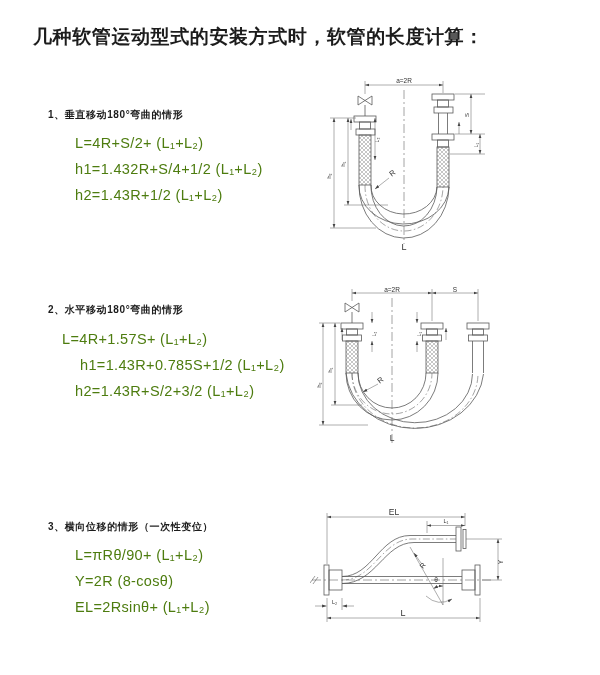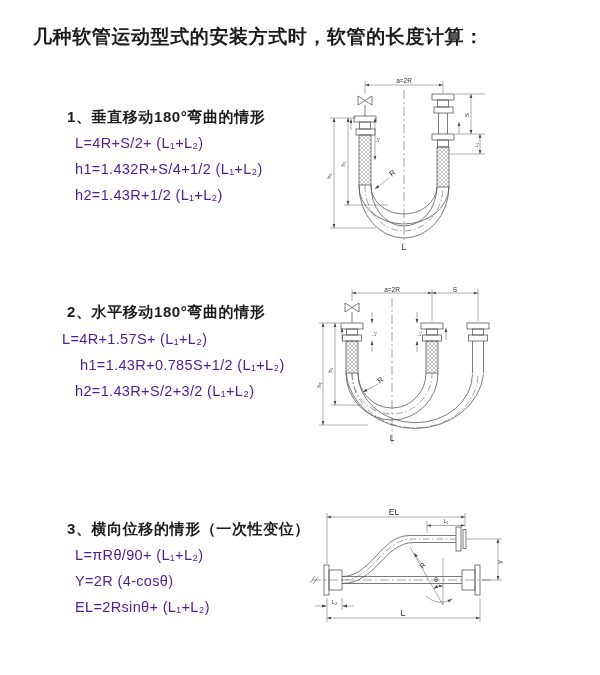--- a/index.html
+++ b/index.html
@@ -3,43 +3,43 @@
 <meta charset="utf-8">
 <style>
   html,body{margin:0;padding:0;}
   body{
     width:600px;height:675px;position:relative;overflow:hidden;
     background:#ffffff;color:#1c1c1c;
     font-family:"Liberation Sans","DejaVu Sans",sans-serif;
   }
   .abs{position:absolute;white-space:nowrap;}
   .title{font-size:19px;font-weight:bold;letter-spacing:0.6px;}
-  .heading{font-size:15px;font-weight:bold;letter-spacing:0.6px;margin-left:19px;}
-  .formula{font-size:14.5px;font-weight:400;letter-spacing:0.35px;color:#4c1d95;}
+  .heading{font-size:10px;font-weight:bold;letter-spacing:0.6px;}
+  .formula{font-size:14.5px;font-weight:400;letter-spacing:0.35px;color:#4d7c0f;}
   svg{position:absolute;}
   svg text{font-family:"Liberation Sans","DejaVu Sans",sans-serif;fill:#333;}
 </style>
 </head>
 <body>
 
 <div class="abs title" style="left:33px;top:24px">几种软管运动型式的安装方式时，软管的长度计算：</div>
 
 <div class="abs heading" style="left:48px;top:108px">1、垂直移动180°弯曲的情形</div>
 <div class="abs formula" style="left:75px;top:135px">L=4R+S/2+ (L₁+L₂)</div>
 <div class="abs formula" style="left:75px;top:161px">h1=1.432R+S/4+1/2 (L₁+L₂)</div>
 <div class="abs formula" style="left:75px;top:187px">h2=1.43R+1/2 (L₁+L₂)</div>
 
 <div class="abs heading" style="left:48px;top:303px">2、水平移动180°弯曲的情形</div>
 <div class="abs formula" style="left:62px;top:331px">L=4R+1.57S+ (L₁+L₂)</div>
 <div class="abs formula" style="left:80px;top:357px">h1=1.43R+0.785S+1/2 (L₁+L₂)</div>
 <div class="abs formula" style="left:75px;top:383px">h2=1.43R+S/2+3/2 (L₁+L₂)</div>
 
 <div class="abs heading" style="left:48px;top:520px">3、横向位移的情形（一次性变位）</div>
 <div class="abs formula" style="left:75px;top:547px">L=πRθ/90+ (L₁+L₂)</div>
-<div class="abs formula" style="left:75px;top:573px">Y=2R (4-cosθ)</div>
+<div class="abs formula" style="left:75px;top:573px">Y=2R (8-cosθ)</div>
 <div class="abs formula" style="left:75px;top:599px">EL=2Rsinθ+ (L₁+L₂)</div>
 
 <svg style="left:318px;top:72px" width="175" height="185" viewBox="0 0 175 185">
   <defs>
     <marker id="ar1" viewBox="0 0 10 10" refX="9.5" refY="5" markerWidth="8.5" markerHeight="8.5" orient="auto-start-reverse">
       <path d="M0,1.8 L9.5,5 L0,8.2 z" fill="#444"></path>
     </marker>
     <pattern id="br1" width="4" height="4" patternUnits="userSpaceOnUse">
       <path d="M0,4 L4,0 M0,0 L4,4" stroke="#8d8d8d" stroke-width="0.5" fill="none"></path>
     </pattern>

